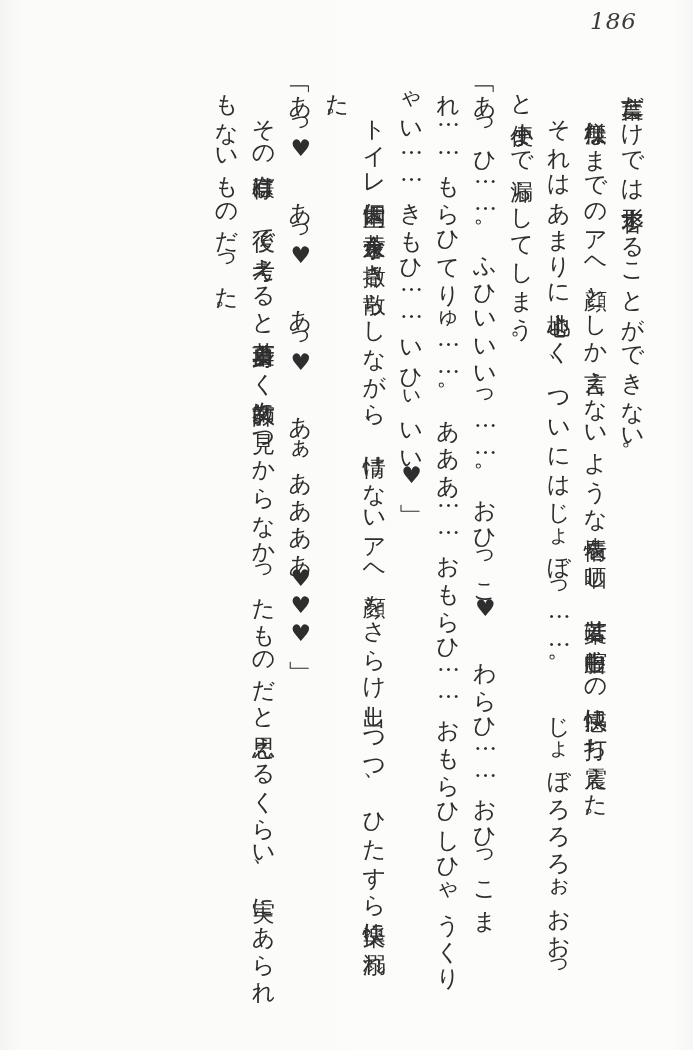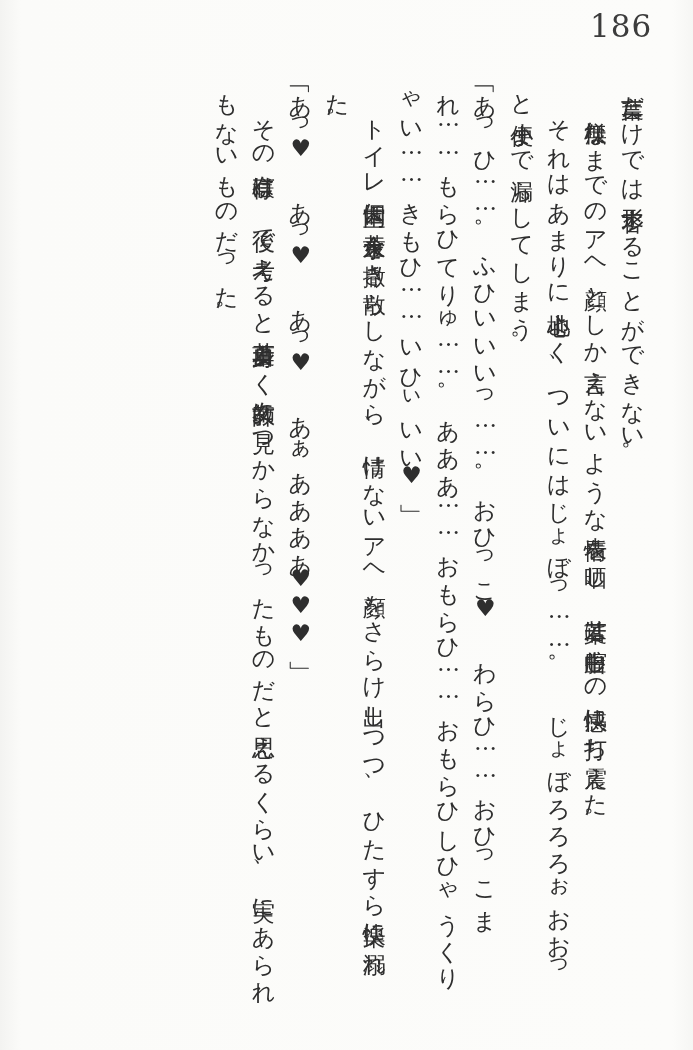--- a/index.html
+++ b/index.html
@@ -13,21 +13,22 @@
   .page {
     position: absolute;
     inset: 0;
     background: #fbfbf9;
     background-image: linear-gradient(90deg, #f3f3f1 0%, #fbfbf9 3%, #fcfcfa 97%, #f6f6f4 100%);
   }
   .page-number {
     position: absolute;
     top: 8px;
     left: 590px;
-    font-size: 31px;
+    font-size: 23px;
+    font-style: italic;
     color: #3c3c3c;
     letter-spacing: 1px;
   }
   .text-block {
     position: absolute;
     top: 78px;
     right: 42px;
     width: 482px;
     height: 922px;
     writing-mode: vertical-rl;

